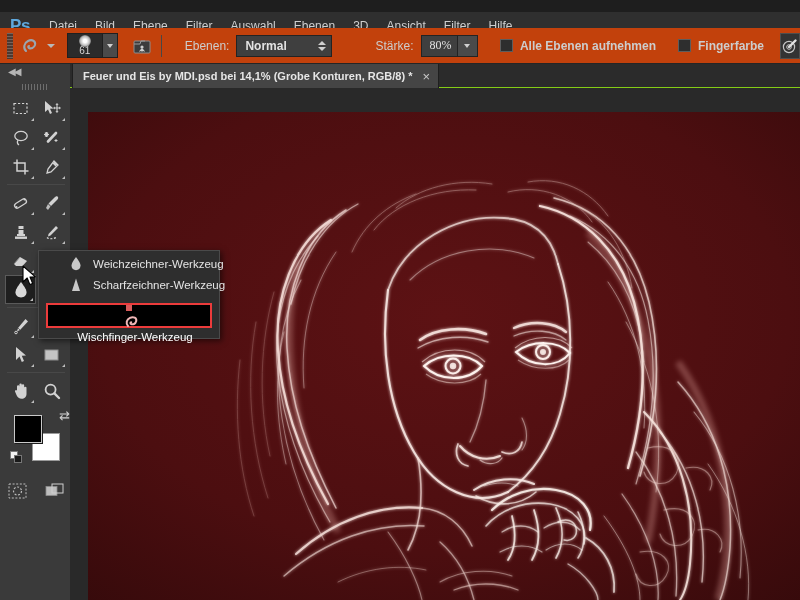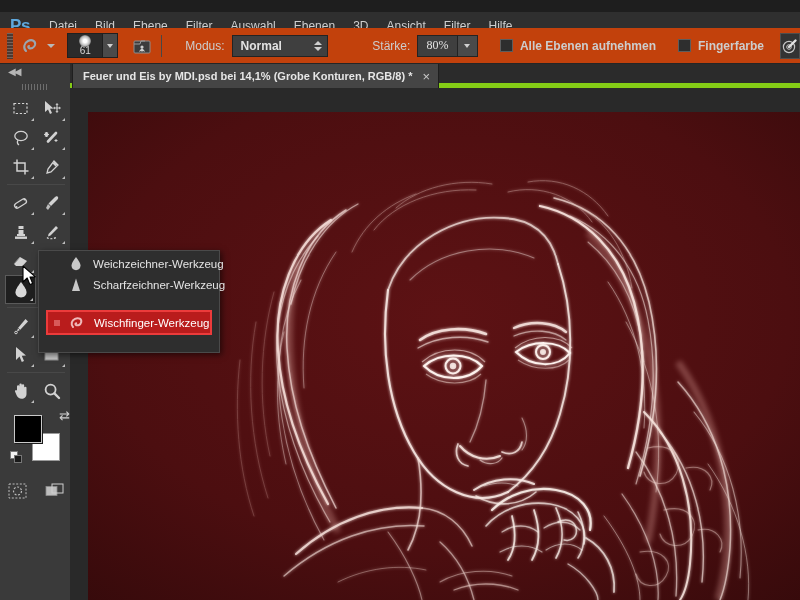--- a/index.html
+++ b/index.html
@@ -127,21 +127,21 @@
   .chk-lbl { font-size: 12px; color: #cdcdcd; white-space: nowrap; font-weight: bold; }
   .pressure-btn {
     margin-left: 16px; width: 26px; height: 26px;
     background: #333; border: 1px solid #4e4e4e;
     display: flex; align-items: center; justify-content: center;
   }
 
   
   .tabbar {
     position: absolute; left: 0; top: 64px; width: 800px; height: 24px;
-    background: #2b2b2b; border-bottom: 5px solid #84cc16;
+    background: #2b2b2b; border-bottom: 1px solid #84cc16;
   }
   .doc-tab {
     position: absolute; left: 72px; top: 0; height: 24px;
     background: #454545;
     border-right: 1px solid #1f1f1f; border-left: 1px solid #1f1f1f;
     display: flex; align-items: center; padding: 0 8px 0 10px;
   }
   .doc-tab-title {
     font-size: 11px; color: #e6e6e6; font-weight: bold; white-space: nowrap;
   }
@@ -242,23 +242,23 @@
     border: 1px solid #4a4a4a;
     box-shadow: 2px 2px 6px rgba(0,0,0,.55);
     padding: 2px 8px;
     z-index: 40;
   }
   .fly-row {
     height: 21px; display: flex; align-items: center;
     padding-left: 6px; position: relative;
   }
   .fly-row.selected {
-    background: #b91c1c;
+    background: #000000;
     border: 2px solid #ec3b3b;
-    margin: 15px -1px; height: 25px;
+    margin: 8px -1px; height: 25px; flex-direction: column;
   }
   .fly-bullet {
     width: 6px; height: 6px; background: #d85a5a;
     margin-right: 6px; flex: 0 0 auto;
   }
   .fly-bullet.hidden { visibility: hidden; }
   .fly-icon {
     width: 22px; height: 20px; flex: 0 0 auto;
     display: flex; align-items: center; justify-content: center;
   }
@@ -316,21 +316,21 @@
       <svg width="20" height="20" viewBox="0 0 20 20">
         <rect x="2" y="5" width="16" height="12" rx="1" fill="#3c3c3c" stroke="#8d8d8d" stroke-width="1"></rect>
         <path d="M2 8 L8 8 L9 5 L13 5" fill="none" stroke="#9d9d9d" stroke-width="1"></path>
         <circle cx="10" cy="11" r="1.6" fill="#cfcfcf"></circle>
         <path d="M10 12.6 L7.5 15.5 M10 12.6 L12.5 15.5 M10 12.6 L10 15.8" stroke="#cfcfcf" stroke-width="1.1"></path>
       </svg>
     </div>
 
     <div class="sep-v"></div>
 
-    <div class="lbl">Modus:</div>
+    <div class="lbl">Ebenen:</div>
     <div class="select-box">
       <span class="select-val">Normal</span>
       <span class="spin">
         <i class="up"></i>
           <i class="dn"></i>
       </span>
     </div>
 
     <div style="width:42px"></div>
 

